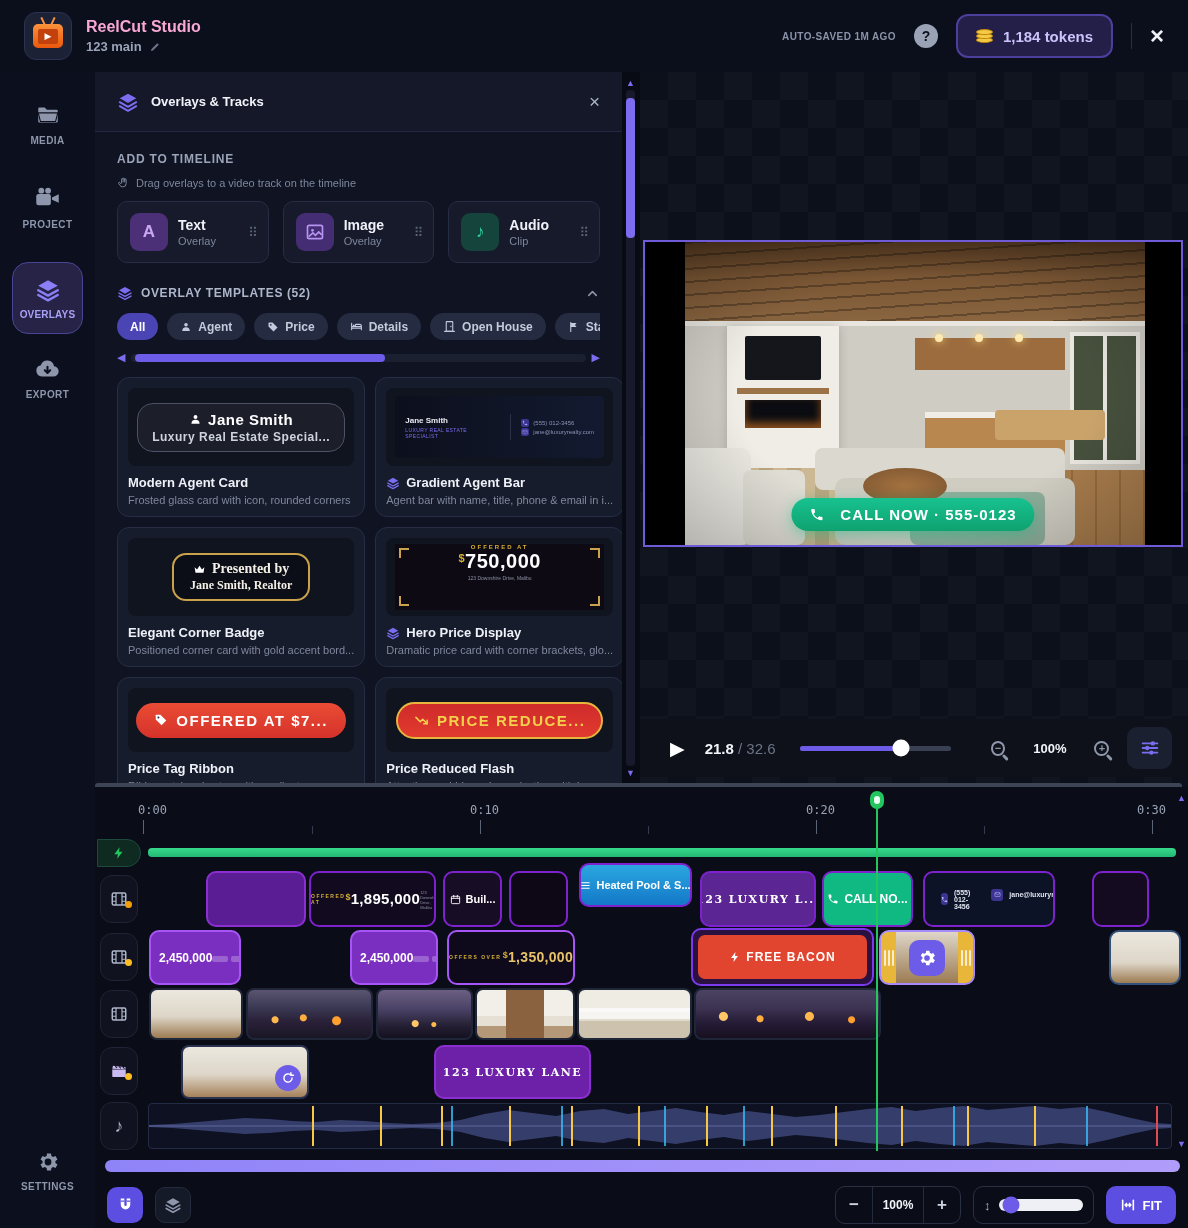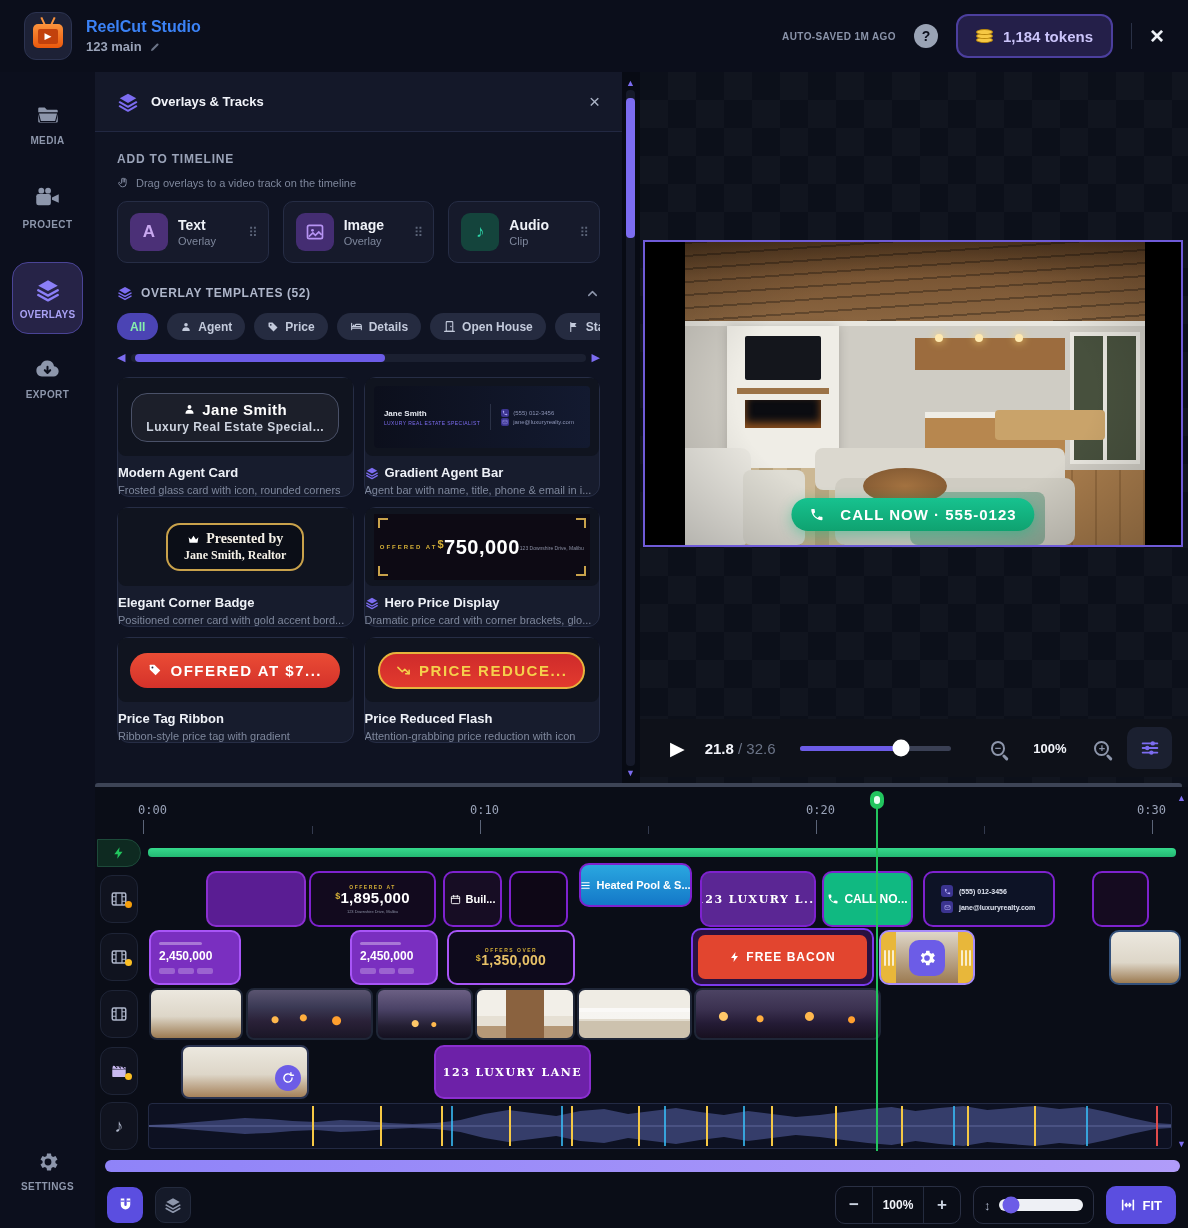--- a/index.html
+++ b/index.html
@@ -14,21 +14,21 @@
   .logo { width:48px; height:48px; border-radius:12px; background:#1d2136; border:1px solid #2c3350;
     display:flex; align-items:center; justify-content:center; position:relative; }
   .tv { width:30px; height:24px; background:linear-gradient(180deg,#fb923c,#ea580c); border-radius:5px;
     position:relative; display:flex; align-items:center; justify-content:center; }
   .tv::before, .tv::after { content:""; position:absolute; top:-7px; width:2px; height:8px; background:#fb923c; }
   .tv::before { left:9px; transform:rotate(-25deg); }
   .tv::after  { right:9px; transform:rotate(25deg); }
   .tv .scr { width:20px; height:15px; background:#c2410c; border-radius:2px; display:flex; align-items:center; justify-content:center;
     color:#fff; font-size:9px; line-height:1; }
   .tb-titles { margin-left:14px; }
-  .tb-title { font-size:16px; font-weight:bold; color:#3b82f6; }
+  .tb-title { font-size:16px; font-weight:bold; color:#f9a8d4; }
   .tb-sub { font-size:13px; font-weight:bold; color:#9aa3b8; margin-top:3px; display:flex; align-items:center; gap:7px; }
   .tb-right { margin-left:auto; display:flex; align-items:center; gap:18px; }
   .autosaved { font-size:10px; font-weight:bold; letter-spacing:.4px; color:#8a93a9; }
   .helpdot { width:24px; height:24px; border-radius:50%; background:#9aa3b5; color:#0b0e1b;
     font-weight:bold; font-size:14px; display:flex; align-items:center; justify-content:center; }
   .tokens { height:44px; padding:0 18px; border-radius:12px; background:#241f49; border:2px solid #4c3f9e;
     display:flex; align-items:center; gap:9px; color:#cbc4fa; font-weight:bold; font-size:15px; }
   .coins { position:relative; width:18px; height:14px; }
   .coins i { position:absolute; left:0; width:17px; height:6px; border-radius:50%; background:#f6c844; border:1px solid #b8860b; }
   .coins i:nth-child(1){ bottom:0; } .coins i:nth-child(2){ bottom:4px; } .coins i:nth-child(3){ bottom:8px; }
@@ -60,47 +60,47 @@
   .ai-img  { background:#442d72; color:#b794f4; }
   .ai-aud  { background:#14443c; color:#2dd4a8; font-size:17px; }
   .addcard .t1 { font-size:14px; font-weight:bold; color:#eef1f7; }
   .addcard .t2 { font-size:11px; color:#7e879c; margin-top:2px; }
   .grip { margin-left:auto; color:#5b6478; font-size:13px; }
   .tmpl-head { display:flex; align-items:center; gap:8px; margin-top:22px; color:#b6bdd0; }
   .tmpl-head .tt { font-size:12px; font-weight:bold; letter-spacing:.6px; color:#aeb6ca; }
   .chips { display:flex; gap:9px; margin-top:12px; overflow:hidden; }
   .chip { height:27px; padding:0 13px; border-radius:14px; background:#252b40; color:#c3cadb;
     font-size:12px; font-weight:bold; display:flex; align-items:center; gap:6px; white-space:nowrap; flex:0 0 auto; }
-  .chip.sel { background:#4b44b4; color:#86efac; }
+  .chip.sel { background:#4b44b4; color:#ffffff; }
   .hscroll { display:flex; align-items:center; gap:6px; margin-top:12px; }
   .hs-track { flex:1; height:8px; background:#1b2031; border-radius:4px; position:relative; }
   .hs-thumb { position:absolute; left:4px; top:0; width:55%; height:8px; border-radius:4px; background:#6c5ce7; }
   .arrowbtn { color:#7c6cf0; font-size:11px; line-height:1; }
   .grid { display:grid; grid-template-columns:1fr 1fr; gap:10px; margin-top:14px; }
-  .card { background:#171c2d; border:1px solid #262d45; border-radius:12px; padding:0; }
+  .card { background:#171c2d; border:1px solid #262d45; border-radius:12px; padding:10px; }
   .cprev { height:78px; background:#10141f; border-radius:8px; display:flex; align-items:center; justify-content:center;
     position:relative; overflow:hidden; }
   .ctitle { margin-top:9px; font-size:13px; font-weight:bold; color:#eef1f7; display:flex; align-items:center; gap:6px;
     white-space:nowrap; overflow:hidden; }
   .cdesc { margin-top:4px; font-size:11px; color:#7e879c; white-space:nowrap; overflow:hidden; text-overflow:ellipsis; }
   .pv-pill { border:1px solid #4a5168; background:rgba(255,255,255,.05); border-radius:16px; padding:7px 14px; text-align:center; }
   .pv-pill .l1 { font-size:15px; font-weight:bold; color:#fff; letter-spacing:.5px; display:flex; align-items:center; gap:6px; justify-content:center;}
   .pv-pill .l2 { font-size:12px; font-weight:bold; color:#cdd3df; letter-spacing:.5px; margin-top:2px; }
   .pv-bar { width:92%; height:62px; border-radius:4px; background:linear-gradient(90deg,#0c0f1c,#131a30); display:flex; align-items:center; padding:0 10px; gap:10px; }
   .pv-bar .nm { font-size:8px; font-weight:bold; color:#e8ebf2; }
   .pv-bar .rl { font-size:5px; color:#7c6cf0; letter-spacing:.4px; margin-top:2px; }
   .pv-bar .sep { width:1px; height:26px; background:#2a3146; }
   .pv-cline { display:flex; align-items:center; gap:4px; font-size:6px; color:#8b93b4; margin:1px 0; }
   .pv-cbox { width:8px; height:8px; border-radius:2px; background:#3b3490; display:flex; align-items:center; justify-content:center; color:#a7a0f0; }
   .pv-gold { border:2px solid #c9a24b; background:#0b0e17; border-radius:14px; padding:6px 16px; text-align:center;
     font-family:Liberation Serif, serif; color:#f4f0e6; }
   .pv-gold .g1 { font-size:14px; font-weight:bold; display:flex; gap:6px; align-items:center; justify-content:center; }
   .pv-gold .g2 { font-size:12px; font-weight:bold; margin-top:1px; }
-  .pv-hero { width:92%; height:66px; background:#0d0a14; position:relative; display:flex; 
-    align-items:center; justify-content:center; }
+  .pv-hero { width:92%; height:66px; background:#0d0a14; position:relative; display:flex; flex-direction:column;
+    align-items:center; }
   .pv-hero .k { font-size:6px; letter-spacing:2px; color:#d4af37; font-weight:bold; }
   .pv-hero .p { font-size:20px; font-weight:bold; color:#fff; letter-spacing:.5px; }
   .pv-hero .p .cur { font-size:11px; color:#d4af37; vertical-align:6px; }
   .pv-hero .a { font-size:5px; color:#8a8fa3; margin-top:2px; }
   .cornerbr { position:absolute; width:10px; height:10px; border:2px solid #c9a24b; }
   .cb-tl { left:4px; top:4px; border-right:none; border-bottom:none; }
   .cb-tr { right:4px; top:4px; border-left:none; border-bottom:none; }
   .cb-bl { left:4px; bottom:4px; border-right:none; border-top:none; }
   .cb-br { right:4px; bottom:4px; border-left:none; border-top:none; }
   .pv-red { background:linear-gradient(180deg,#ea4c35,#d5322a); border-radius:19px; padding:9px 18px;
@@ -148,21 +148,21 @@
   .tick.minor { background:#333a4e; }
   .greenbar { position:absolute; left:53px; top:61px; width:1028px; height:9px; border-radius:4px;
     background:linear-gradient(180deg,#36d98c,#23b873); }
   .boltpill { position:absolute; left:2px; top:52px; width:44px; height:28px; border-radius:0 14px 14px 0;
     background:#0e2a21; border:1px solid #1d4a3a; display:flex; align-items:center; justify-content:center; color:#22c55e; }
   .gut { position:absolute; left:5px; width:38px; height:48px; border-radius:12px; background:#10131f;
     border:1px solid #1e2436; display:flex; align-items:center; justify-content:center; color:#aeb6ca; }
   .gut .dot { position:absolute; right:5px; bottom:14px; width:7px; height:7px; border-radius:50%; }
   .clip { position:absolute; border-radius:10px; border:2px solid #7e22ce; overflow:hidden;
     display:flex; align-items:center; justify-content:center; }
-  .clip .inner-col { display:flex; flex-direction:column; align-items:center; justify-content:space-between; width:100%; }
+  .clip .inner-col { display:flex; align-items:center; justify-content:space-between; width:100%; }
   .kick { font-size:5px; letter-spacing:1.5px; color:#d4af37; font-weight:bold; }
   .amt { font-size:15px; font-weight:bold; color:#fff; letter-spacing:.3px; line-height:1.1; }
   .amt .cur { font-size:9px; color:#d4af37; vertical-align:4px; }
   .addr { font-size:4px; color:#8a8fa3; margin-top:2px; }
   .cliplabel { font-size:12px; font-weight:bold; color:#fff; white-space:nowrap; display:flex; align-items:center; gap:5px; }
   .serif { font-family:"DejaVu Serif", serif; letter-spacing:1.5px; font-size:11px; }
   .contact-row { display:flex; align-items:center; gap:6px; font-size:7px; font-weight:bold; color:#dfe4f0; margin:2px 8px; }
   .cicon { width:12px; height:12px; border-radius:3px; background:#3b3490; display:flex; align-items:center; justify-content:center; color:#b7b0f7; }
   .handle { position:absolute; top:0; bottom:0; width:15px; background:#e8b73a; display:flex; align-items:center; justify-content:center; gap:2px; }
   .handle i { width:2px; height:16px; background:rgba(255,255,255,.75); border-radius:1px; }

